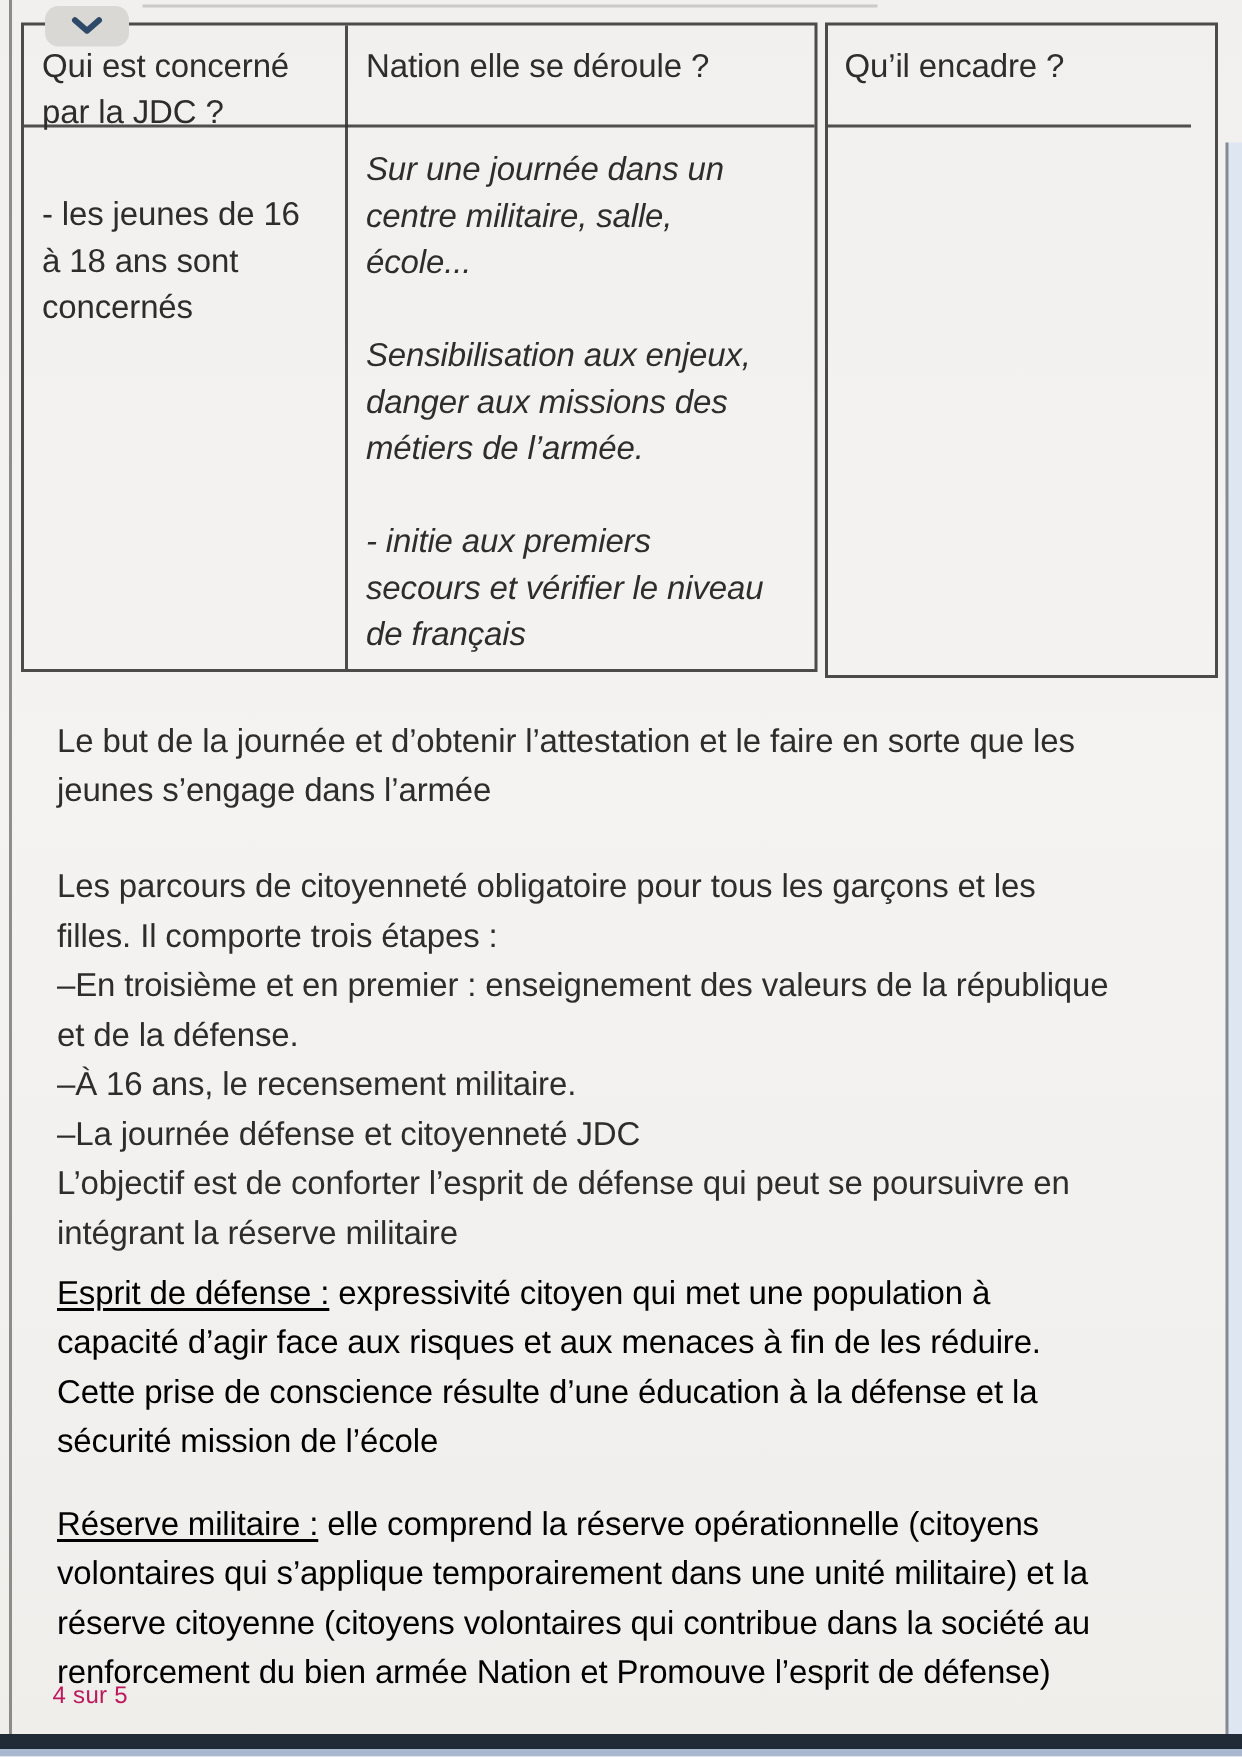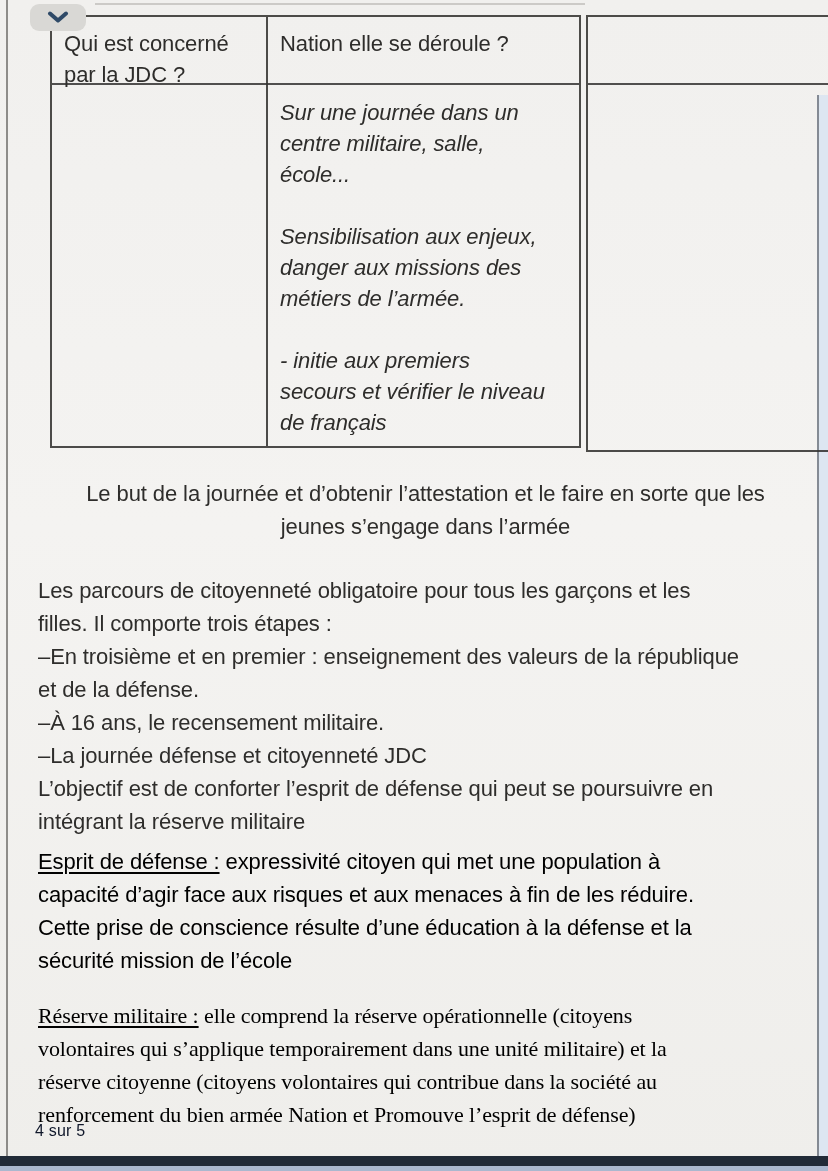--- a/index.html
+++ b/index.html
@@ -20,48 +20,48 @@
   .top-faint-line{position:absolute;left:95px;top:3px;width:490px;height:2px;background:#c3c1bd;opacity:.8;}
 
   
   .collapse-btn{
     position:absolute;left:30px;top:4px;width:56px;height:27px;z-index:5;
     background:#d9d8d5;border-radius:9px;display:flex;align-items:center;justify-content:center;
     cursor:pointer;
   }
 
   
-  .box{position:absolute;border:2px solid rgba(52,51,49,.88);background:transparent;margin-left:36px;}
+  .box{position:absolute;border:2px solid rgba(52,51,49,.88);background:transparent;}
   #tableA{left:14px;top:15px;width:527px;height:429px;}
   #tableB{left:550px;top:15px;width:258px;height:433px;}
   .divider-v{position:absolute;left:214px;top:0;bottom:0;width:2px;background:rgba(52,51,49,.88);}
   .sepA{position:absolute;left:0;right:0;top:66px;height:2px;background:rgba(52,51,49,.85);}
   .sepB{position:absolute;left:0;right:16px;top:66px;height:2px;background:rgba(52,51,49,.85);}
 
   .cell{position:absolute;font-size:22px;line-height:31px;letter-spacing:-.1px;}
   .c1h{left:12px;top:11px;width:200px;}
   .c2h{left:228px;top:11px;width:296px;}
   .c3h{left:11px;top:11px;width:238px;}
   .c1b{left:12px;top:110px;width:204px;}
   .c2b{left:228px;top:80px;width:302px;font-style:italic;}
   .c3b{left:11px;top:80px;width:238px;}
 
   
   .para{position:absolute;left:38px;width:775px;font-size:22px;line-height:33px;letter-spacing:-.1px;}
-  #p1{top:477px;text-align:center;}
+  #p1{top:477px;}
   #p2{top:574px;}
   #p3{top:845px;}
-  #p4{top:999px;font-family:Liberation Serif, serif;}
+  #p4{top:999px;}
   .red{color:#000000;}
   .lead-underline{
     text-decoration:underline;
     text-decoration-thickness:2px;
     text-underline-offset:3px;
   }
-  .page-number{position:absolute;left:35px;top:1122px;font-size:16px;color:#0f172a;letter-spacing:.2px;}
+  .page-number{position:absolute;left:35px;top:1122px;font-size:16px;color:#be185d;letter-spacing:.2px;}
 </style>
 </head>
 <body>
 
 <div class="top-faint-line"></div>
 <div class="edge-left"></div>
 <div class="edge-right-strip"></div>
 <div class="edge-right-line"></div>
 <div class="edge-bottom-band"></div>
 <div class="edge-bottom-glow"></div>
@@ -73,35 +73,39 @@
     </svg>
   </span>
 </div>
 
 <div class="box" id="tableA">
   <div class="divider-v"></div>
   <div class="sepA"></div>
   <div class="cell c1h preline">Qui est concerné
 par la JDC ?</div>
   <div class="cell c2h preline">Nation elle se déroule ?</div>
+  <div class="cell c1b preline">- les jeunes de 16
+à 18 ans sont
+concernés</div>
   <div class="cell c2b preline">Sur une journée dans un
 centre militaire, salle,
 école...
 
 Sensibilisation aux enjeux,
 danger aux missions des
 métiers de l’armée.
 
 - initie aux premiers
 secours et vérifier le niveau
 de français</div>
 </div>
 
 <div class="box" id="tableB">
   <div class="sepB"></div>
+  <div class="cell c3h preline">Qu’il encadre ?</div>
 </div>
 
 <div class="para preline" id="p1">Le but de la journée et d’obtenir l’attestation et le faire en sorte que les
 jeunes s’engage dans l’armée</div>
 <div class="para preline" id="p2">Les parcours de citoyenneté obligatoire pour tous les garçons et les
 filles. Il comporte trois étapes :
 –En troisième et en premier : enseignement des valeurs de la république
 et de la défense.
 –À 16 ans, le recensement militaire.
 –La journée défense et citoyenneté JDC

